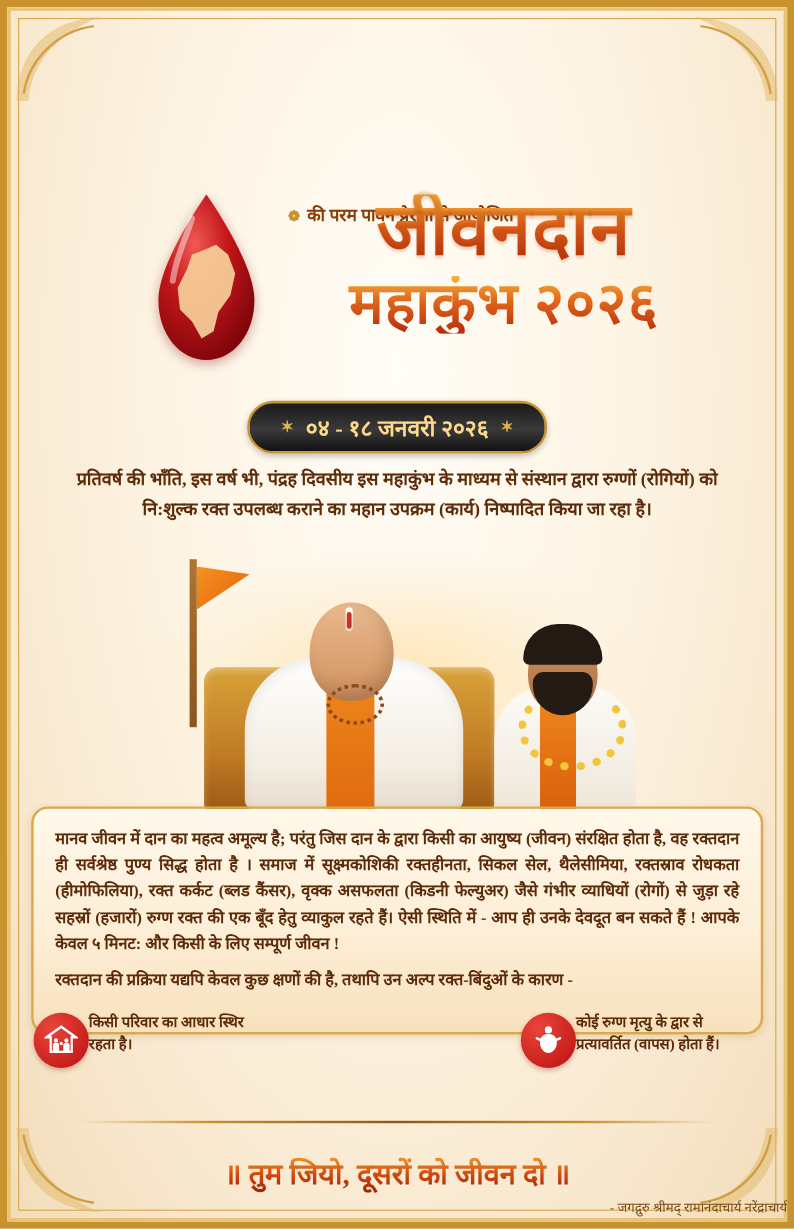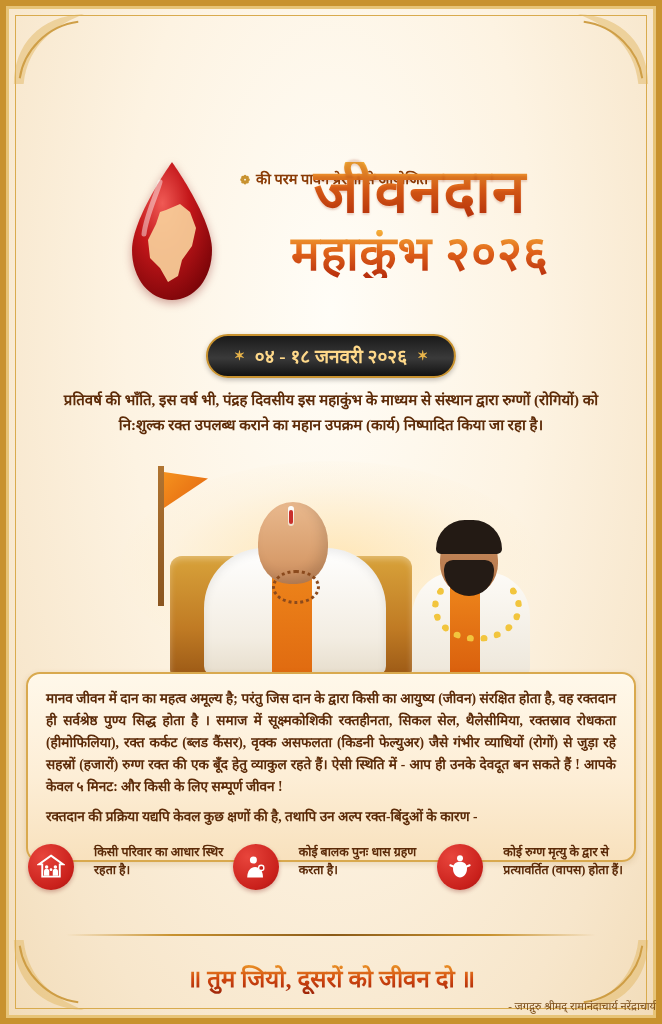--- a/index.html
+++ b/index.html
@@ -241,21 +241,21 @@
     text-align:justify;
     font-weight:bold;
   }
   .panel p.last{margin-bottom:20px;}
 
   .benefits{
     position:absolute;top:838px;left:22px;right:22px;
     display:flex;justify-content:space-between;gap:8px;
   }
   .benefit{
-    display:flex;align-items:flex-start;gap:20px;width:33%;
+    display:flex;align-items:flex-start;gap:0;width:33%;
   }
   .badge{
     flex:0 0 auto;width:46px;height:46px;border-radius:50%;
     background:radial-gradient(circle at 32% 28%, #e8453c 0%, #c9201b 70%, #9e120f 100%);
     display:flex;align-items:center;justify-content:center;
     box-shadow:0 2px 4px rgba(120,10,10,.3);
   }
   .badge svg{width:28px;height:28px;}
   .benefit .txt{
     color:#5b2a08;
@@ -393,30 +393,20 @@
           <circle cx="11" cy="16" r="2"></circle>
             <circle cx="21" cy="16" r="2"></circle>
             <circle cx="16" cy="19" r="1.6"></circle>
           <path d="M8 26 v-5 a3 3 0 0 1 6 0 v5 Z"></path>
             <path d="M18 26 v-5 a3 3 0 0 1 6 0 v5 Z"></path>
         </svg>
       </div>
       <div class="txt">किसी परिवार का आधार स्थिर रहता है।</div>
     </div>
 
-    <div class="benefit">
-      <div class="badge">
-        <svg viewBox="0 0 32 32" fill="#fff">
-          <circle cx="13" cy="8" r="4"></circle>
-          <path d="M6 28 c0-8 4-12 9-12 s9 4 9 12 Z"></path>
-          <circle cx="22" cy="17" r="3" fill="#c9201b" stroke="#fff" stroke-width="1.5"></circle>
-        </svg>
-      </div>
-      <div class="txt">कोई बालक पुनः धास ग्रहण करता है।</div>
-    </div>
 
     <div class="benefit">
       <div class="badge">
         <svg viewBox="0 0 32 32" fill="#fff">
           <circle cx="16" cy="6" r="3.4"></circle>
           <path d="M16 10 c5 0 8 3 8 8 c0 6-4 10-8 10 s-8-4-8-10 c0-5 3-8 8-8 Z"></path>
           <path d="M5 14 l7 3 M27 14 l-7 3" stroke="#fff" stroke-width="2.4" fill="none" stroke-linecap="round"></path>
         </svg>
       </div>
       <div class="txt">कोई रुग्ण मृत्यु के द्वार से प्रत्यावर्तित (वापस) होता हैं।</div>

